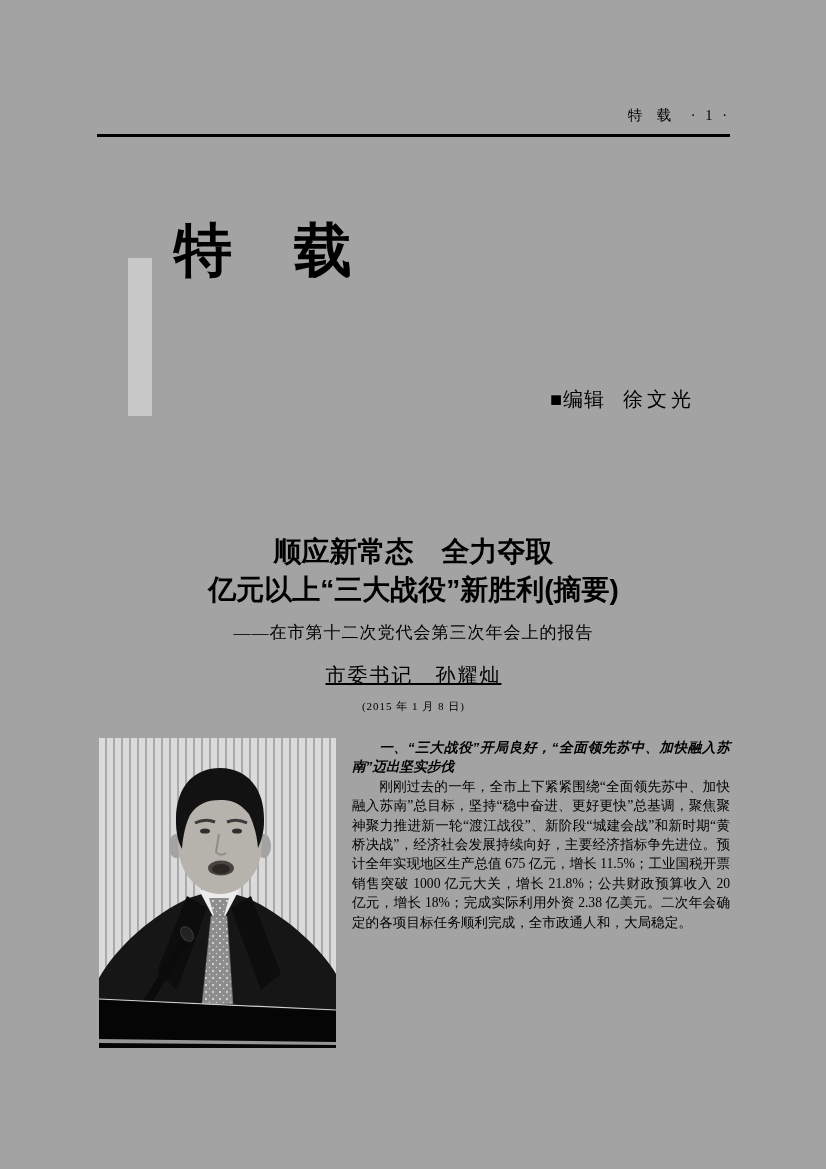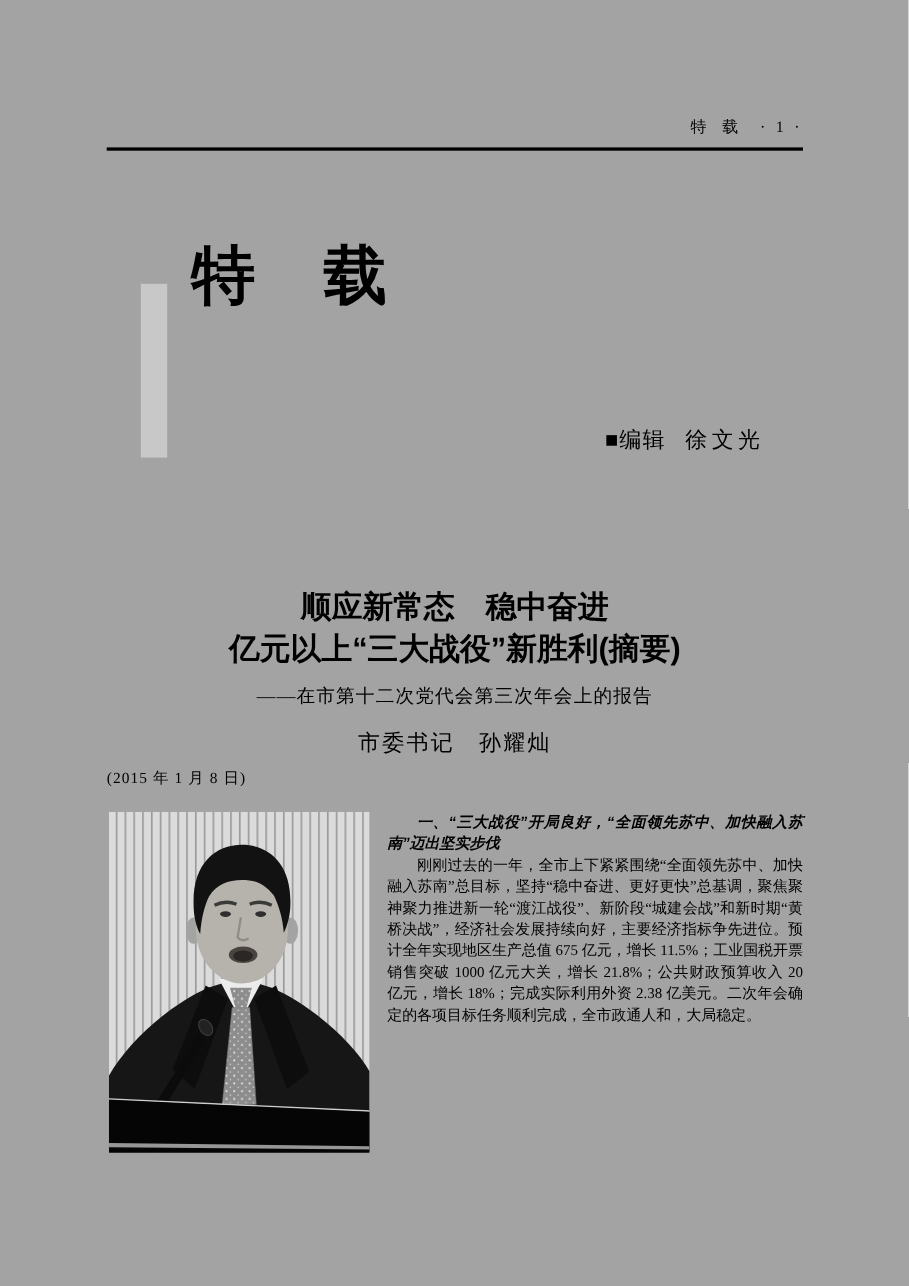--- a/index.html
+++ b/index.html
@@ -31,25 +31,25 @@
     position:absolute;left:97px;top:533px;width:633px;margin:0;
     text-align:center;font-family:"Liberation Sans","DejaVu Sans",sans-serif;
     font-weight:bold;font-size:28px;line-height:38px;
   }
   .article-subtitle{
     position:absolute;left:97px;top:621px;width:633px;margin:0;
     text-align:center;font-size:17px;letter-spacing:1px;
   }
   .article-byline{
     position:absolute;left:97px;top:662px;width:633px;margin:0;
-    text-align:center;font-size:20px;letter-spacing:2px;
+    text-align:center;font-size:20px;letter-spacing:2px;text-decoration:underline;
   }
   .article-date{
     position:absolute;left:97px;top:699px;width:633px;margin:0;
-    text-align:left;font-size:14px;letter-spacing:1px;
+    text-align:center;font-size:11px;letter-spacing:1px;
   }
   
   .article-body{
     position:absolute;left:99px;top:738px;width:631px;
     font-size:13.6px;line-height:19.4px;text-align:justify;
   }
   .photo{float:left;width:237px;height:310px;margin:0 16px 6px 0;}
   .photo svg{display:block;}
   .article-body p{margin:0;text-indent:2em;}
   .lead-heading{font-family:"Liberation Sans","DejaVu Sans",sans-serif;font-weight:bold;font-style:italic;}
@@ -66,21 +66,21 @@
   </header>
 
   <div class="accent-bar" style="background: rgb(200, 200, 200);"></div>
   <h1 class="section-title">特　载</h1>
 
   <div class="editor-line">
     <span>■</span><span>编辑</span><span class="editor-name">徐文光</span>
   </div>
 
   <h2 class="article-title">
-    <div>顺应新常态　稳中奋进</div>
+    <div>顺应新常态　全力夺取</div>
     <div>亿元以上“三大战役”新胜利(摘要)</div>
   </h2>
   <p class="article-subtitle">——在市第十二次党代会第三次年会上的报告</p>
   <p class="article-byline">市委书记　孙耀灿</p>
   <p class="article-date">(2015 年 1 月 8 日)</p>
 
   <section class="article-body">
 
     <figure class="photo" role="img" aria-label="黑白照片：市委书记在话筒前作报告">
       <svg width="237" height="310" viewBox="0 0 237 310" xmlns="http://www.w3.org/2000/svg">

